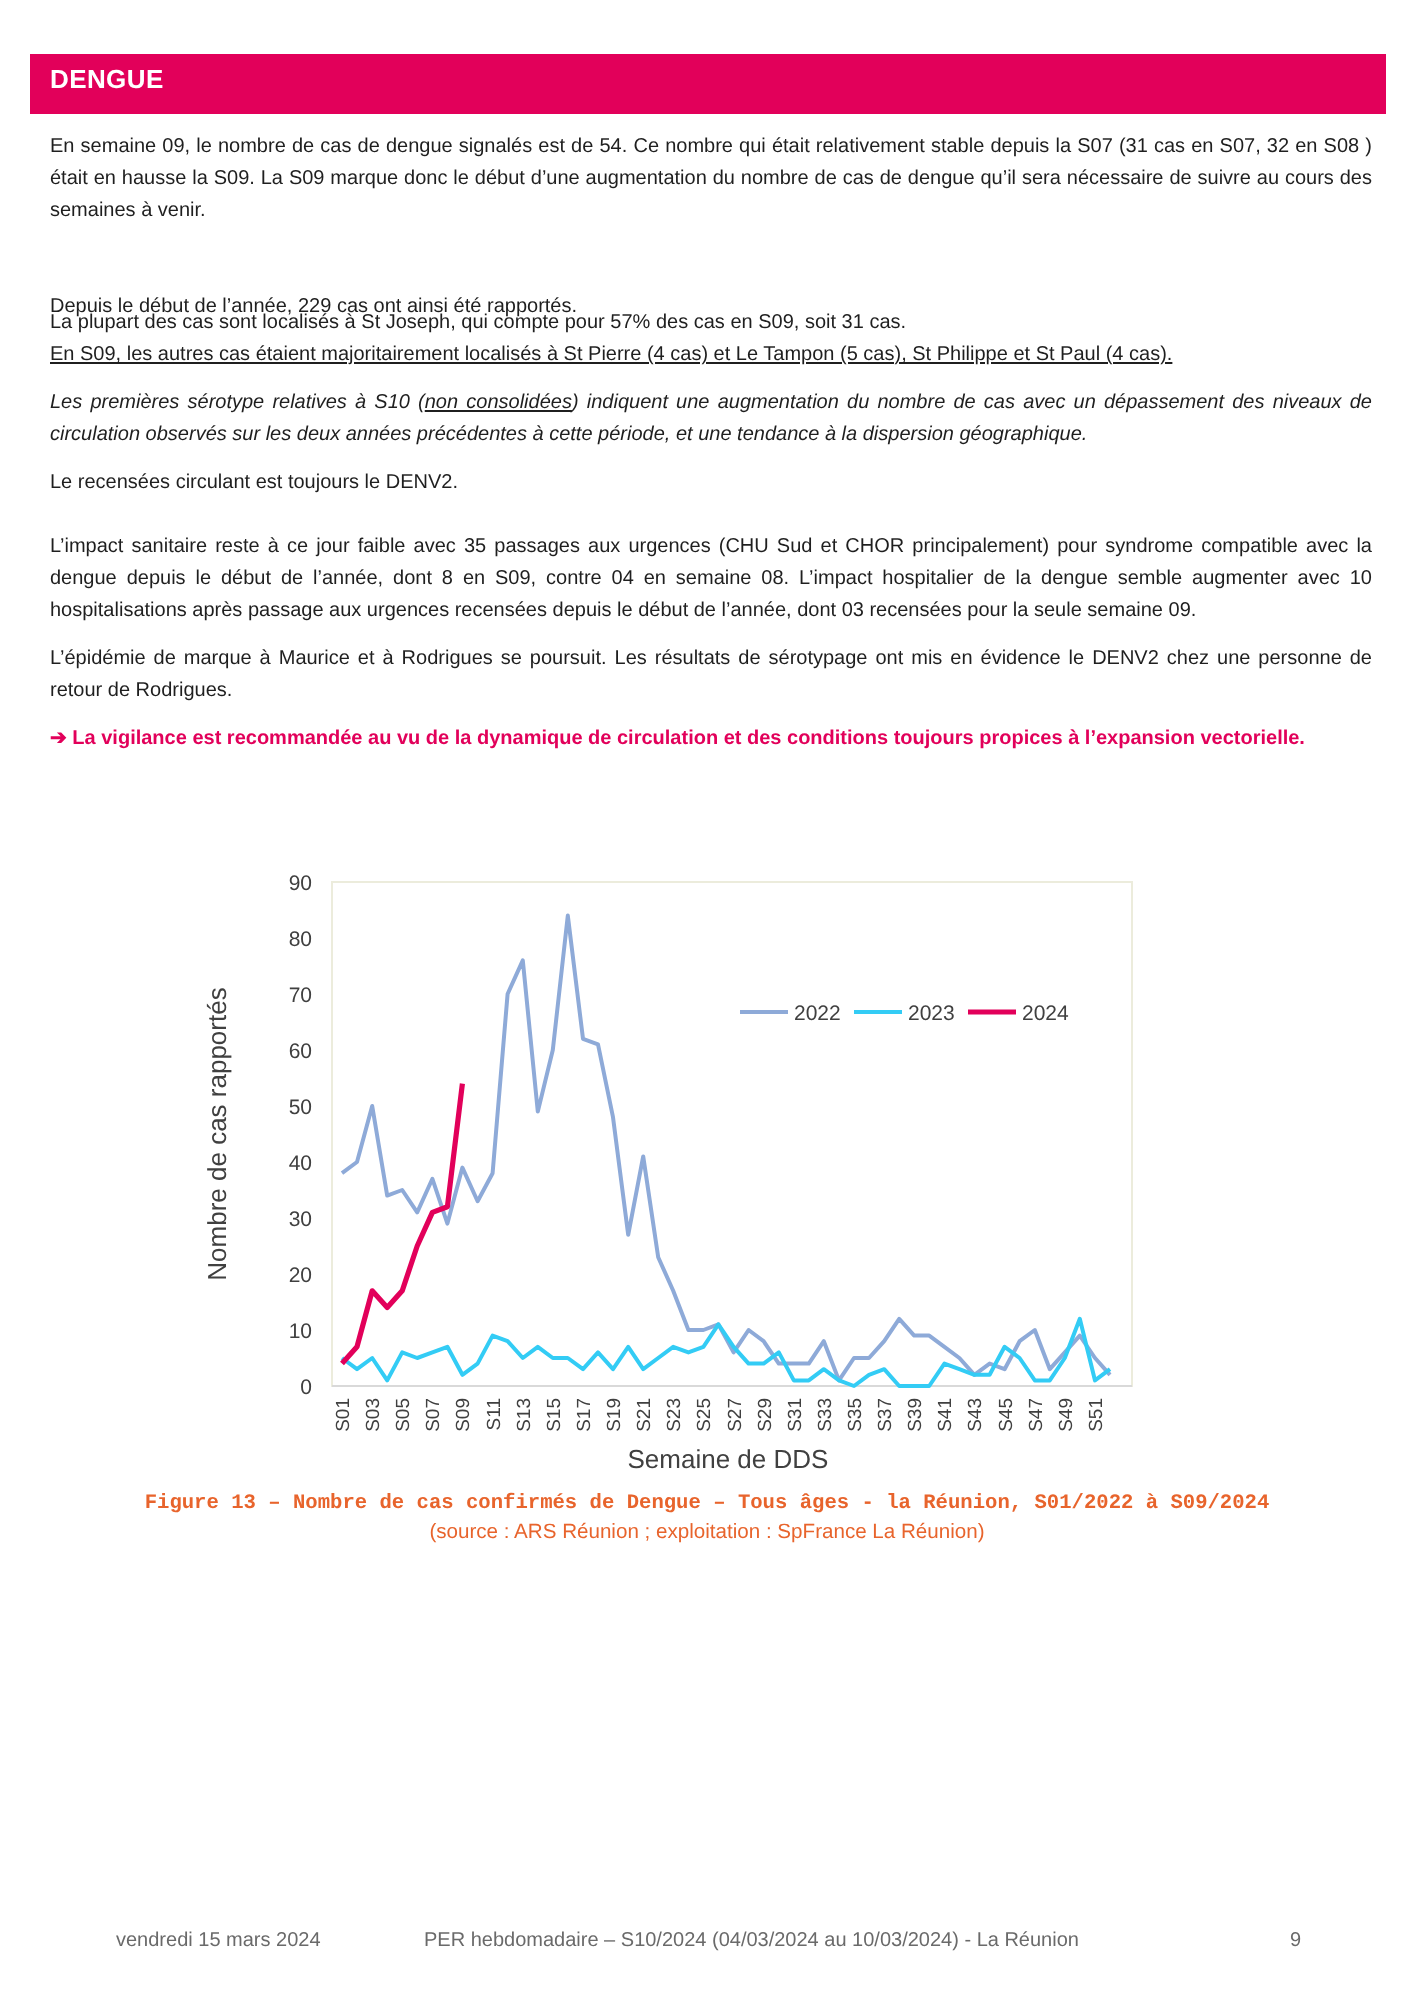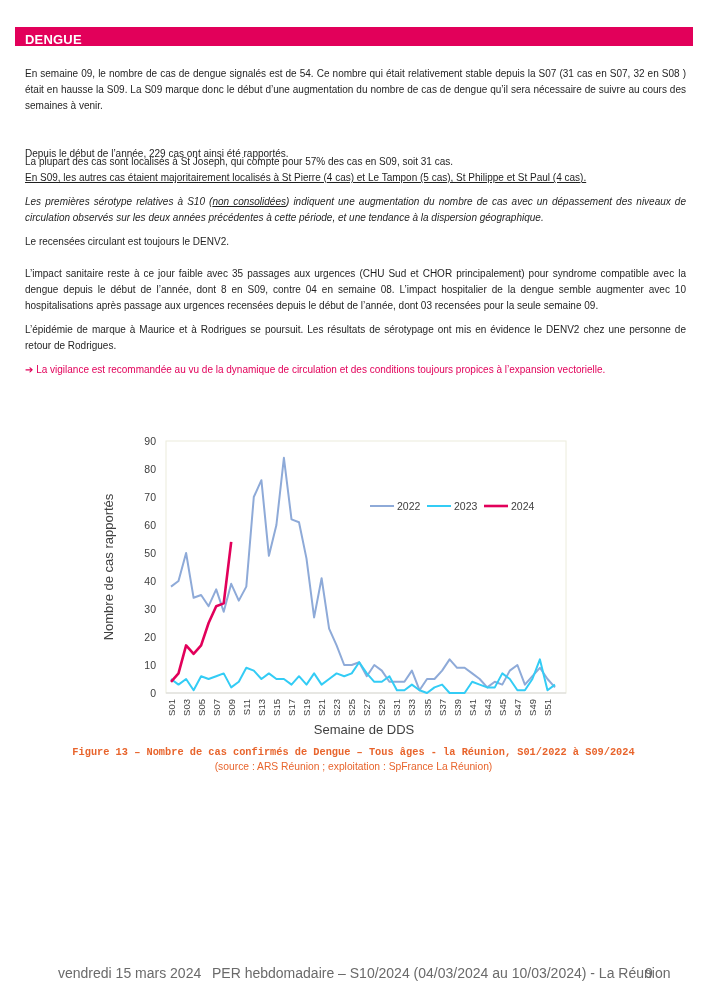--- a/index.html
+++ b/index.html
@@ -1,31 +1,31 @@
 <!DOCTYPE html>
 <html><head>
 <meta charset="utf-8">
 <style>
   html, body { margin: 0; padding: 0; background: #ffffff; }
   body { width: 707px; height: 1000px; position: relative; overflow: hidden;
          font-family: "Liberation Sans", sans-serif; color: #222; }
-  .header-band { position: absolute; left: 15px; top: 27px; width: 678px; height: 19px;
+  .header-band { position: absolute; left: 15px; top: 27px; width: 678px; height: 30px;
                  background: #e2005a; }
   .header-title { position: absolute; left: 10px; top: 5px; color: #fff; font-weight: bold;
                   font-size: 13px; letter-spacing: 0.2px; }
   .body-text { position: absolute; left: 25px; width: 661px; font-size: 10px; line-height: 16px;
                text-align: justify; color: #1f1f1f; }
   .italic { font-style: italic; }
   .ul { text-decoration: underline; }
-  .alert { color: #e2005a; font-weight: normal; }
+  .alert { color: #e2005a; font-weight: bold; }
   .chart-wrap { position: absolute; left: 95px; top: 425px; width: 490px; height: 320px; }
   .caption { position: absolute; left: 0; width: 707px; text-align: center; color: #e8642c;
              font-size: 10.3px; line-height: 14px; }
   .caption-title { font-weight: bold; font-family: Liberation Mono, monospace; }
-  .footer { position: absolute; top: 965px; font-size: 14px; color: #6a6a6a; }
+  .footer { position: absolute; top: 965px; font-size: 10px; color: #6a6a6a; }
   svg text { font-family: "Liberation Sans", sans-serif; }
 </style>
 </head>
 <body>
 
 <div class="header-band">
   <span class="header-title">DENGUE</span>
 </div>
 
 <div class="body-text" style="top:66px;">En semaine 09, le nombre de cas de dengue signalés est de 54. Ce nombre qui était relativement stable depuis la S07 (31 cas en S07, 32 en S08 ) était en hausse la S09. La S09 marque donc le début d’une augmentation du nombre de cas de dengue qu’il sera nécessaire de suivre au cours des semaines à venir.</div>

